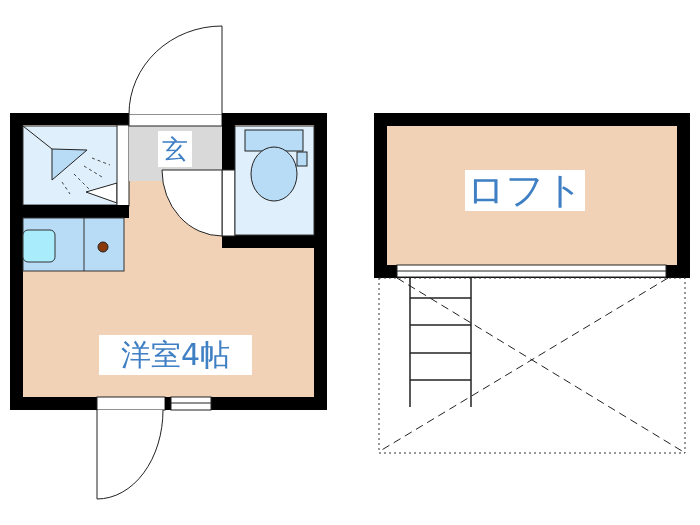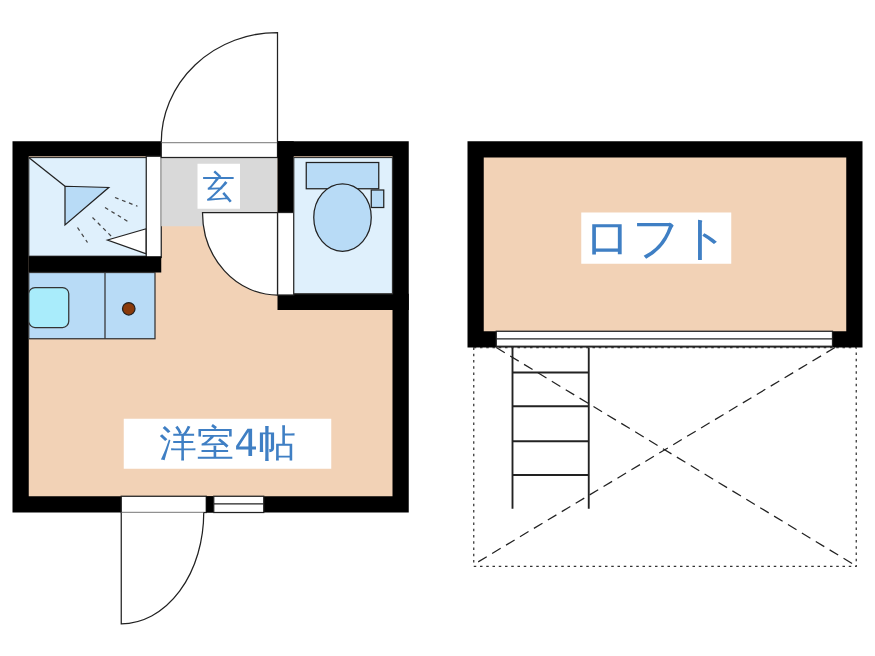--- a/index.html
+++ b/index.html
@@ -1,20 +1,20 @@
 <!DOCTYPE html>
 <html><head>
   <meta charset="utf-8">
   <style>
     html, body { margin: 0; padding: 0; background: #ffffff; }
     body { width: 700px; height: 525px; position: relative; overflow: hidden; font-family: "DejaVu Sans", sans-serif; }
     svg { position: absolute; left: 0; top: 0; }
     .label-box { position: absolute; background: #ffffff; color: #3f7fc4; display: flex; align-items: center; justify-content: center; white-space: nowrap; }
     #lbl-genkan { left: 158px; top: 131px; width: 34px; height: 36px; font-size: 26px; }
-    #lbl-room { left: 99px; top: 335px; width: 166px; height: 40px; font-size: 30px; }
+    #lbl-room { left: 99px; top: 335px; width: 153px; height: 40px; font-size: 30px; }
     #lbl-loft { left: 465px; top: 170px; width: 120px; height: 41px; font-size: 38px; }
   </style>
 </head>
 <body>
 
 <svg width="700" height="525" viewBox="0 0 700 525">
 
   <rect x="10" y="113" width="317" height="297" fill="#000"></rect>
 
   <rect x="23" y="125" width="291" height="272" fill="#f2d2b6"></rect>

